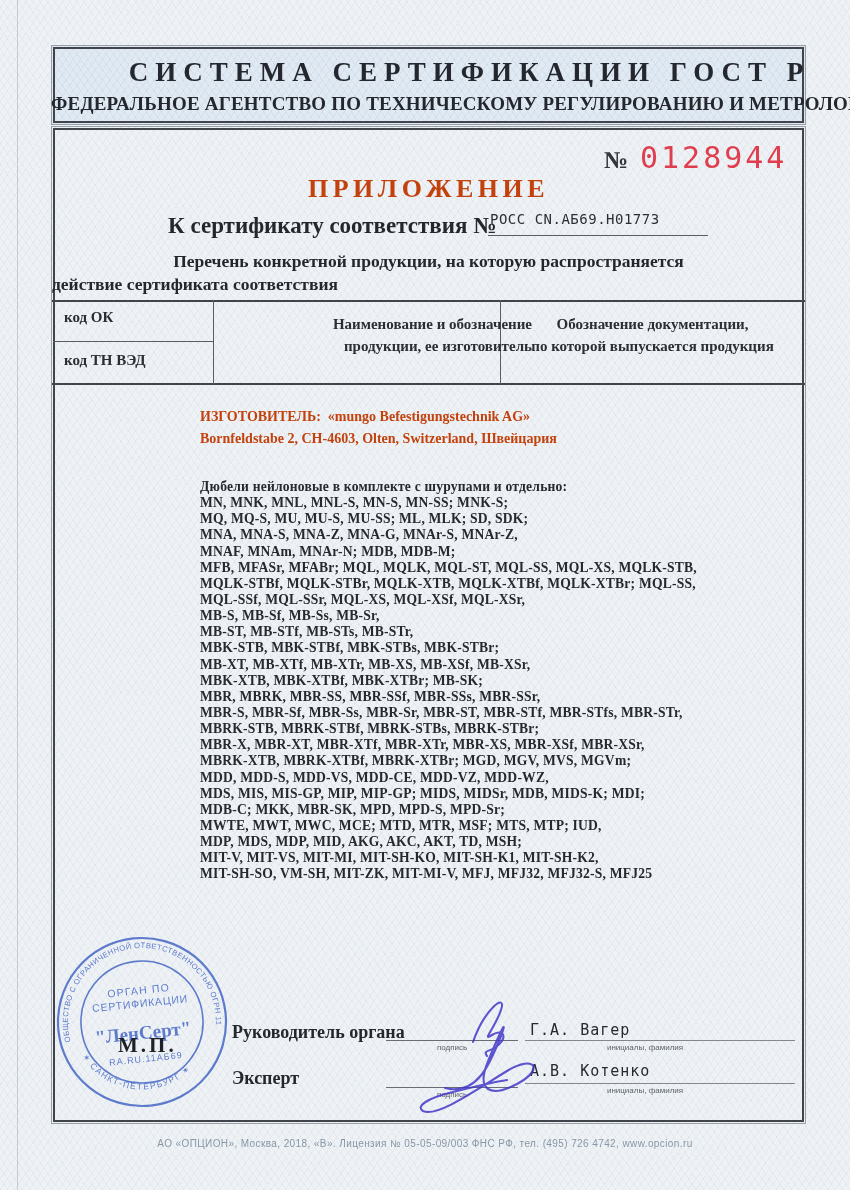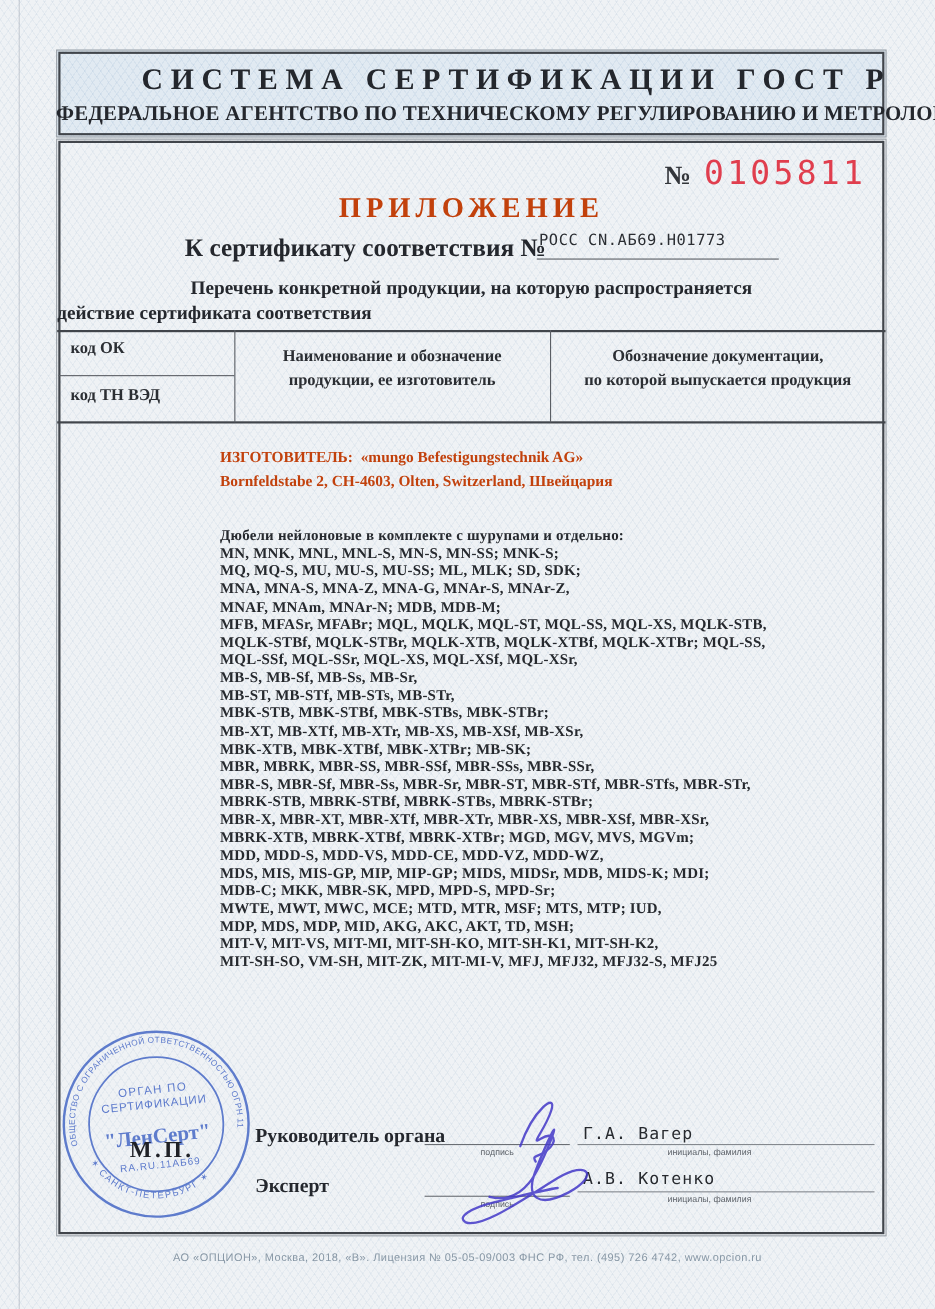--- a/index.html
+++ b/index.html
@@ -48,21 +48,21 @@
   .sub2{left:52px;top:274px;width:753px;font-size:17.5px;font-weight:bold;color:#24272d;}
 
   
   .tbl-top{left:52px;top:300px;width:753px;height:2px;background:#41454b;}
   .tbl-bottom{left:52px;top:383px;width:753px;height:2px;background:#41454b;}
   .tbl-v1{left:213px;top:300px;width:1px;height:84px;background:#5a5e64;}
   .tbl-v2{left:500px;top:300px;width:1px;height:84px;background:#5a5e64;}
   .tbl-hsplit{left:53px;top:341px;width:160px;height:1px;background:#5a5e64;}
   .cell-ok{left:64px;top:309px;font-size:15px;font-weight:bold;}
   .cell-tnved{left:64px;top:352px;font-size:15px;font-weight:bold;}
-  .cell-mid{left:213px;top:313px;width:287px;text-align:center;font-size:15px;font-weight:bold;line-height:22px;}
+  .cell-mid{left:213px;top:313px;width:287px;text-align:right;font-size:15px;font-weight:bold;line-height:22px;padding-left:32px;}
   .cell-right{left:500px;top:313px;width:305px;text-align:center;font-size:15px;font-weight:bold;line-height:22px;}
 
   .manuf{left:200px;top:406px;font-size:14px;font-weight:bold;line-height:22px;color:#c2410c;}
 
   .products{left:200px;top:479px;width:590px;}
   .pl{height:16.15px;line-height:16.15px;font-size:13.6px;font-weight:bold;
       letter-spacing:.2px;white-space:nowrap;color:#26292e;}
 
   
   .role1{left:232px;top:1022px;font-size:18px;font-weight:bold;color:#24272d;}
@@ -95,21 +95,21 @@
   <div class="box-inner"></div>
 </div>
 <div class="abs h-title">СИСТЕМА СЕРТИФИКАЦИИ ГОСТ Р</div>
 <div class="abs h-sub">ФЕДЕРАЛЬНОЕ АГЕНТСТВО ПО ТЕХНИЧЕСКОМУ РЕГУЛИРОВАНИЮ И МЕТРОЛОГИИ</div>
 
 <div class="box main-box">
   <div class="box-inner"></div>
 </div>
 
 <span class="abs form-no-prefix">№</span>
-<span class="abs form-no-value">0105811</span>
+<span class="abs form-no-value">0128944</span>
 
 <div class="abs apx-title">ПРИЛОЖЕНИЕ</div>
 <span class="abs cert-label">К сертификату соответствия №</span>
 <span class="abs cert-value">РОСС CN.АБ69.Н01773</span>
 <div class="abs cert-underline"></div>
 <div class="abs sub1">Перечень конкретной продукции,  на которую распространяется</div>
 <div class="abs sub2">действие сертификата соответствия</div>
 
 <div class="abs tbl-top"></div>
 <div class="abs tbl-bottom"></div>

